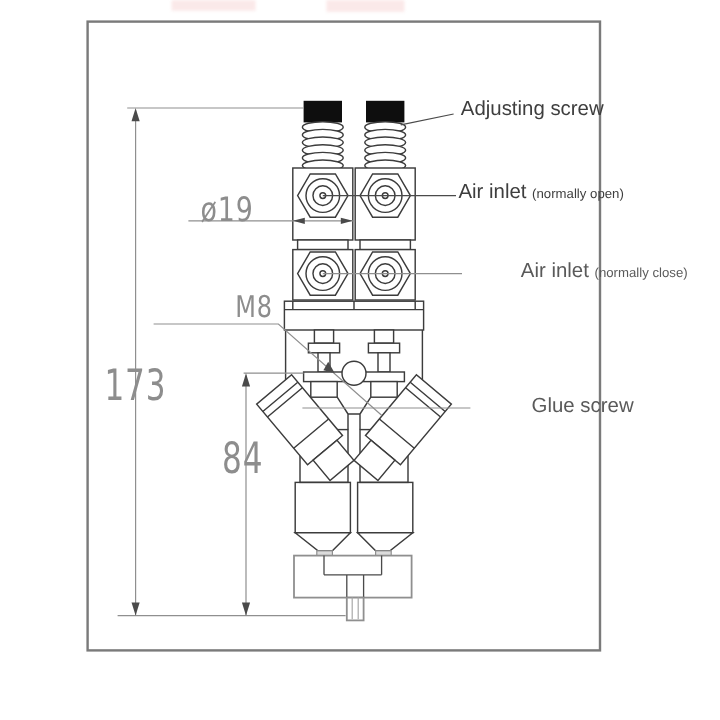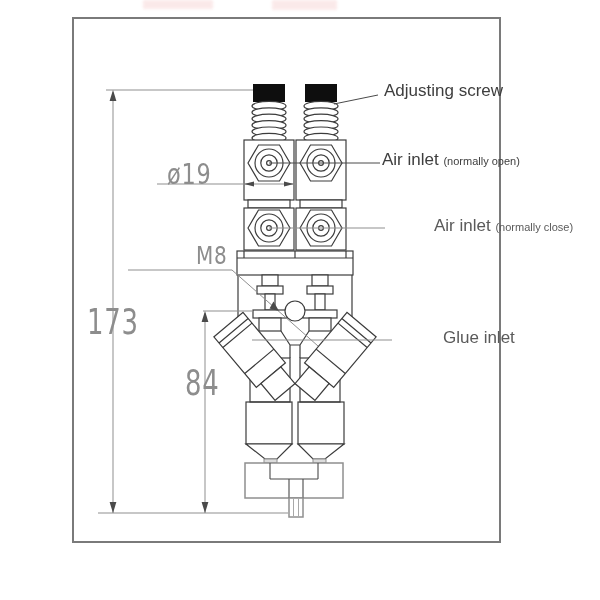--- a/index.html
+++ b/index.html
@@ -195,21 +195,21 @@
   <div class="lbl" style="left:382px;top:150px">
     <span>Air inlet</span>
     <span class="note">(normally open)</span>
   </div>
 
   <div class="lbl soft" style="left:386px;top:216px">
     <span>Air inlet</span>
     <span class="note">(normally close)</span>
   </div>
 
-  <div class="lbl soft" style="left:395px;top:328px">Glue inlet</div>
+  <div class="lbl soft" style="left:395px;top:328px">Glue screw</div>
 
   <div class="dimtxt" style="left:167px;top:158px;font-size:28px;letter-spacing:1px;transform:scaleX(0.8)">ø19</div>
 
   <div class="dimtxt" style="left:196px;top:241px;font-size:25px;letter-spacing:1px;transform:scaleX(0.8)">M8</div>
 
   <div class="dimtxt" style="left:87px;top:301px;font-size:36px;letter-spacing:1px;transform:scaleX(0.72)">173</div>
 
   <div class="dimtxt" style="left:185px;top:362px;font-size:36px;letter-spacing:1px;transform:scaleX(0.72)">84</div>
 </div>
 

